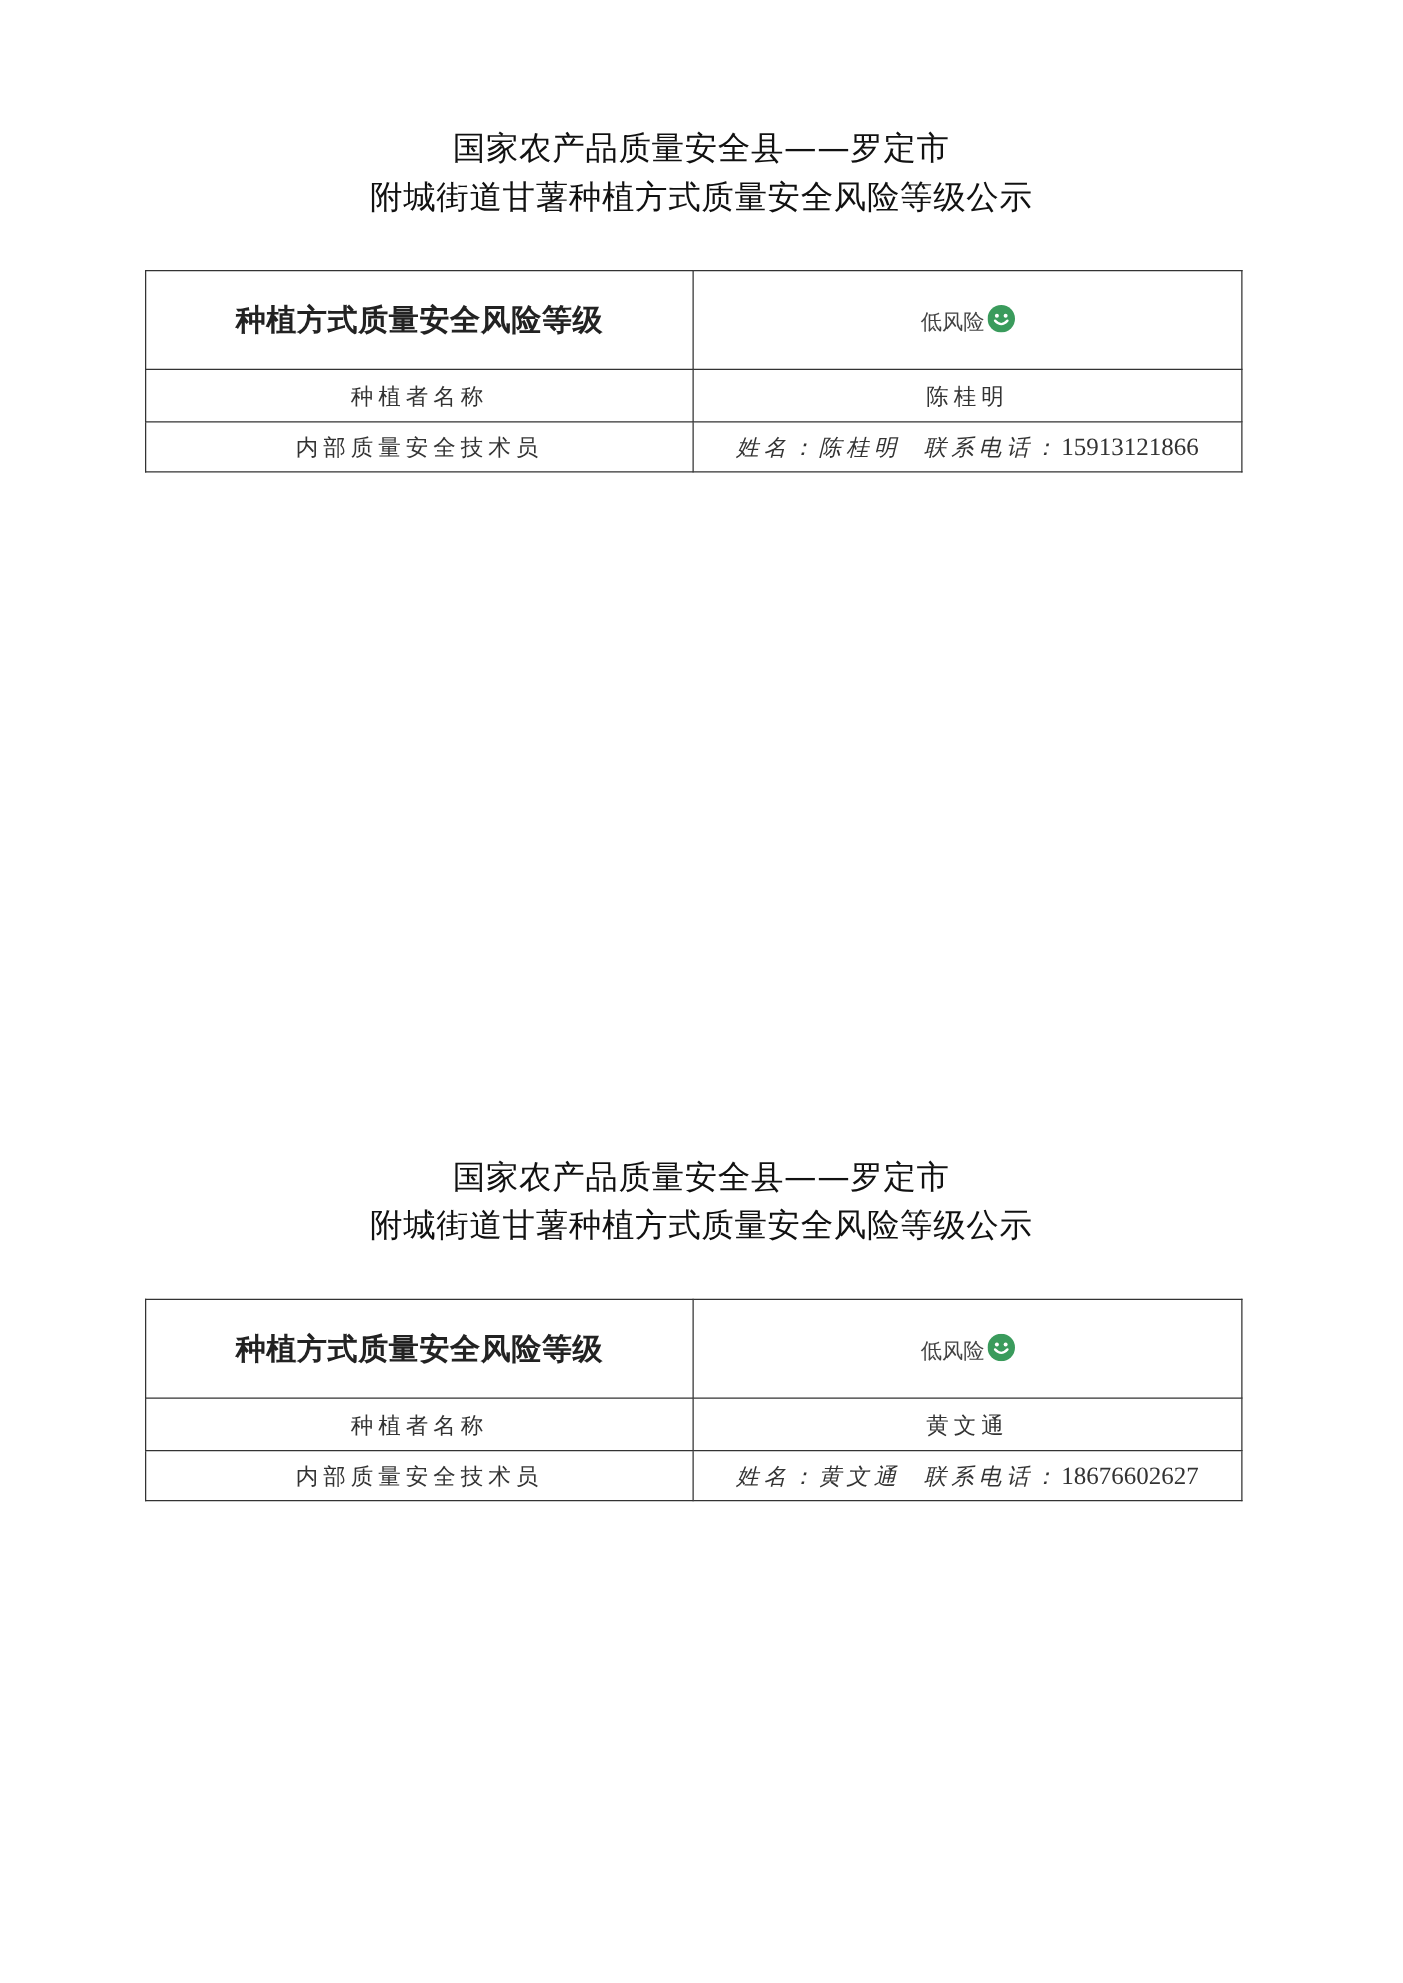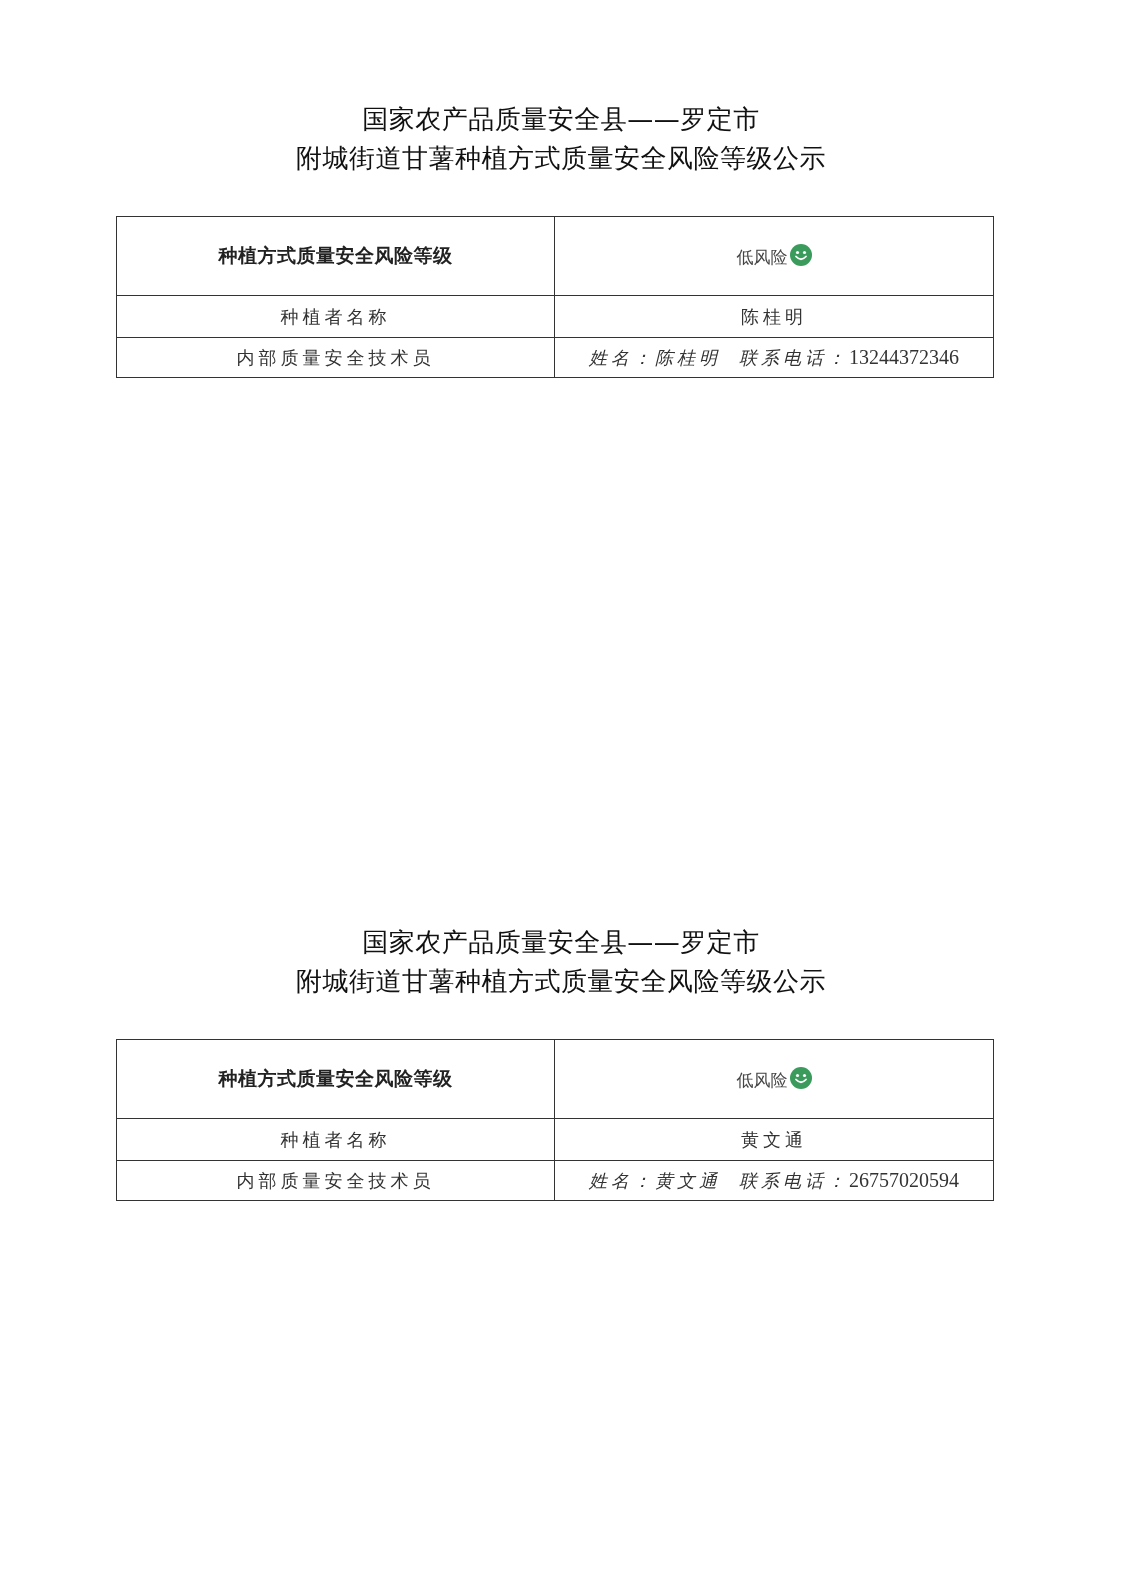--- a/index.html
+++ b/index.html
@@ -34,21 +34,21 @@
     vertical-align: middle;
     padding: 0;
     font-size: 18px;
     color: #333;
   }
   table.info col.c1 { width: 438px; }
   table.info col.c2 { width: 439px; }
   tr.r-risk td { height: 78px; }
   tr.r-grower td { height: 41px; }
   tr.r-tech td { height: 39px; }
-  .lbl-bold { font-weight: bold; font-size: 19px; color: #222; letter-spacing: 0.5px; }
+  .lbl-bold { font-weight: bold; font-size: 24px; color: #222; letter-spacing: 0.5px; }
   .spaced { letter-spacing: 4px; font-family: "DejaVu Serif", "Liberation Serif", serif; text-align: right; }
   .risk-val { font-family: "DejaVu Serif", "Liberation Serif", serif; font-size: 17px; color: #444; }
   .smile {
     display: inline-block; width: 22px; height: 22px; vertical-align: -3px;
     margin-left: 2px;
   }
   .contact { font-family: "DejaVu Serif", "Liberation Serif", serif; color: #333; font-size: 18px; }
   .contact .k { letter-spacing: 4px; font-style: italic; }
   .contact .gap { display: inline-block; width: 18px; }
   .contact .num { letter-spacing: 0; font-family: "Liberation Serif", "DejaVu Serif", serif; font-size: 20px; }
@@ -78,21 +78,21 @@
             </svg>
       </td>
     </tr>
     <tr class="r-grower">
       <td><span class="spaced">种植者名称</span></td>
       <td><span class="spaced">陈桂明</span></td>
     </tr>
     <tr class="r-tech">
       <td><span class="spaced">内部质量安全技术员</span></td>
       <td>
-        <span class="contact"><span class="k">姓名：</span><span class="k">陈桂明</span><span class="gap"></span><span class="k">联系电话：</span><span class="num">13244372346</span></span>
+        <span class="contact"><span class="k">姓名：</span><span class="k">陈桂明</span><span class="gap"></span><span class="k">联系电话：</span><span class="num">15913121866</span></span>
       </td>
     </tr>
   </tbody>
     </table>
 </section>
 
 <section class="notice n2">
   <div class="title">
     <span class="line">国家农产品质量安全县——罗定市</span>
     <span class="line">附城街道甘薯种植方式质量安全风险等级公示</span>
@@ -114,18 +114,18 @@
             </svg>
       </td>
     </tr>
     <tr class="r-grower">
       <td><span class="spaced">种植者名称</span></td>
       <td><span class="spaced">黄文通</span></td>
     </tr>
     <tr class="r-tech">
       <td><span class="spaced">内部质量安全技术员</span></td>
       <td>
-        <span class="contact"><span class="k">姓名：</span><span class="k">黄文通</span><span class="gap"></span><span class="k">联系电话：</span><span class="num">26757020594</span></span>
+        <span class="contact"><span class="k">姓名：</span><span class="k">黄文通</span><span class="gap"></span><span class="k">联系电话：</span><span class="num">18676602627</span></span>
       </td>
     </tr>
   </tbody>
     </table>
 </section>
 
 </body></html>

